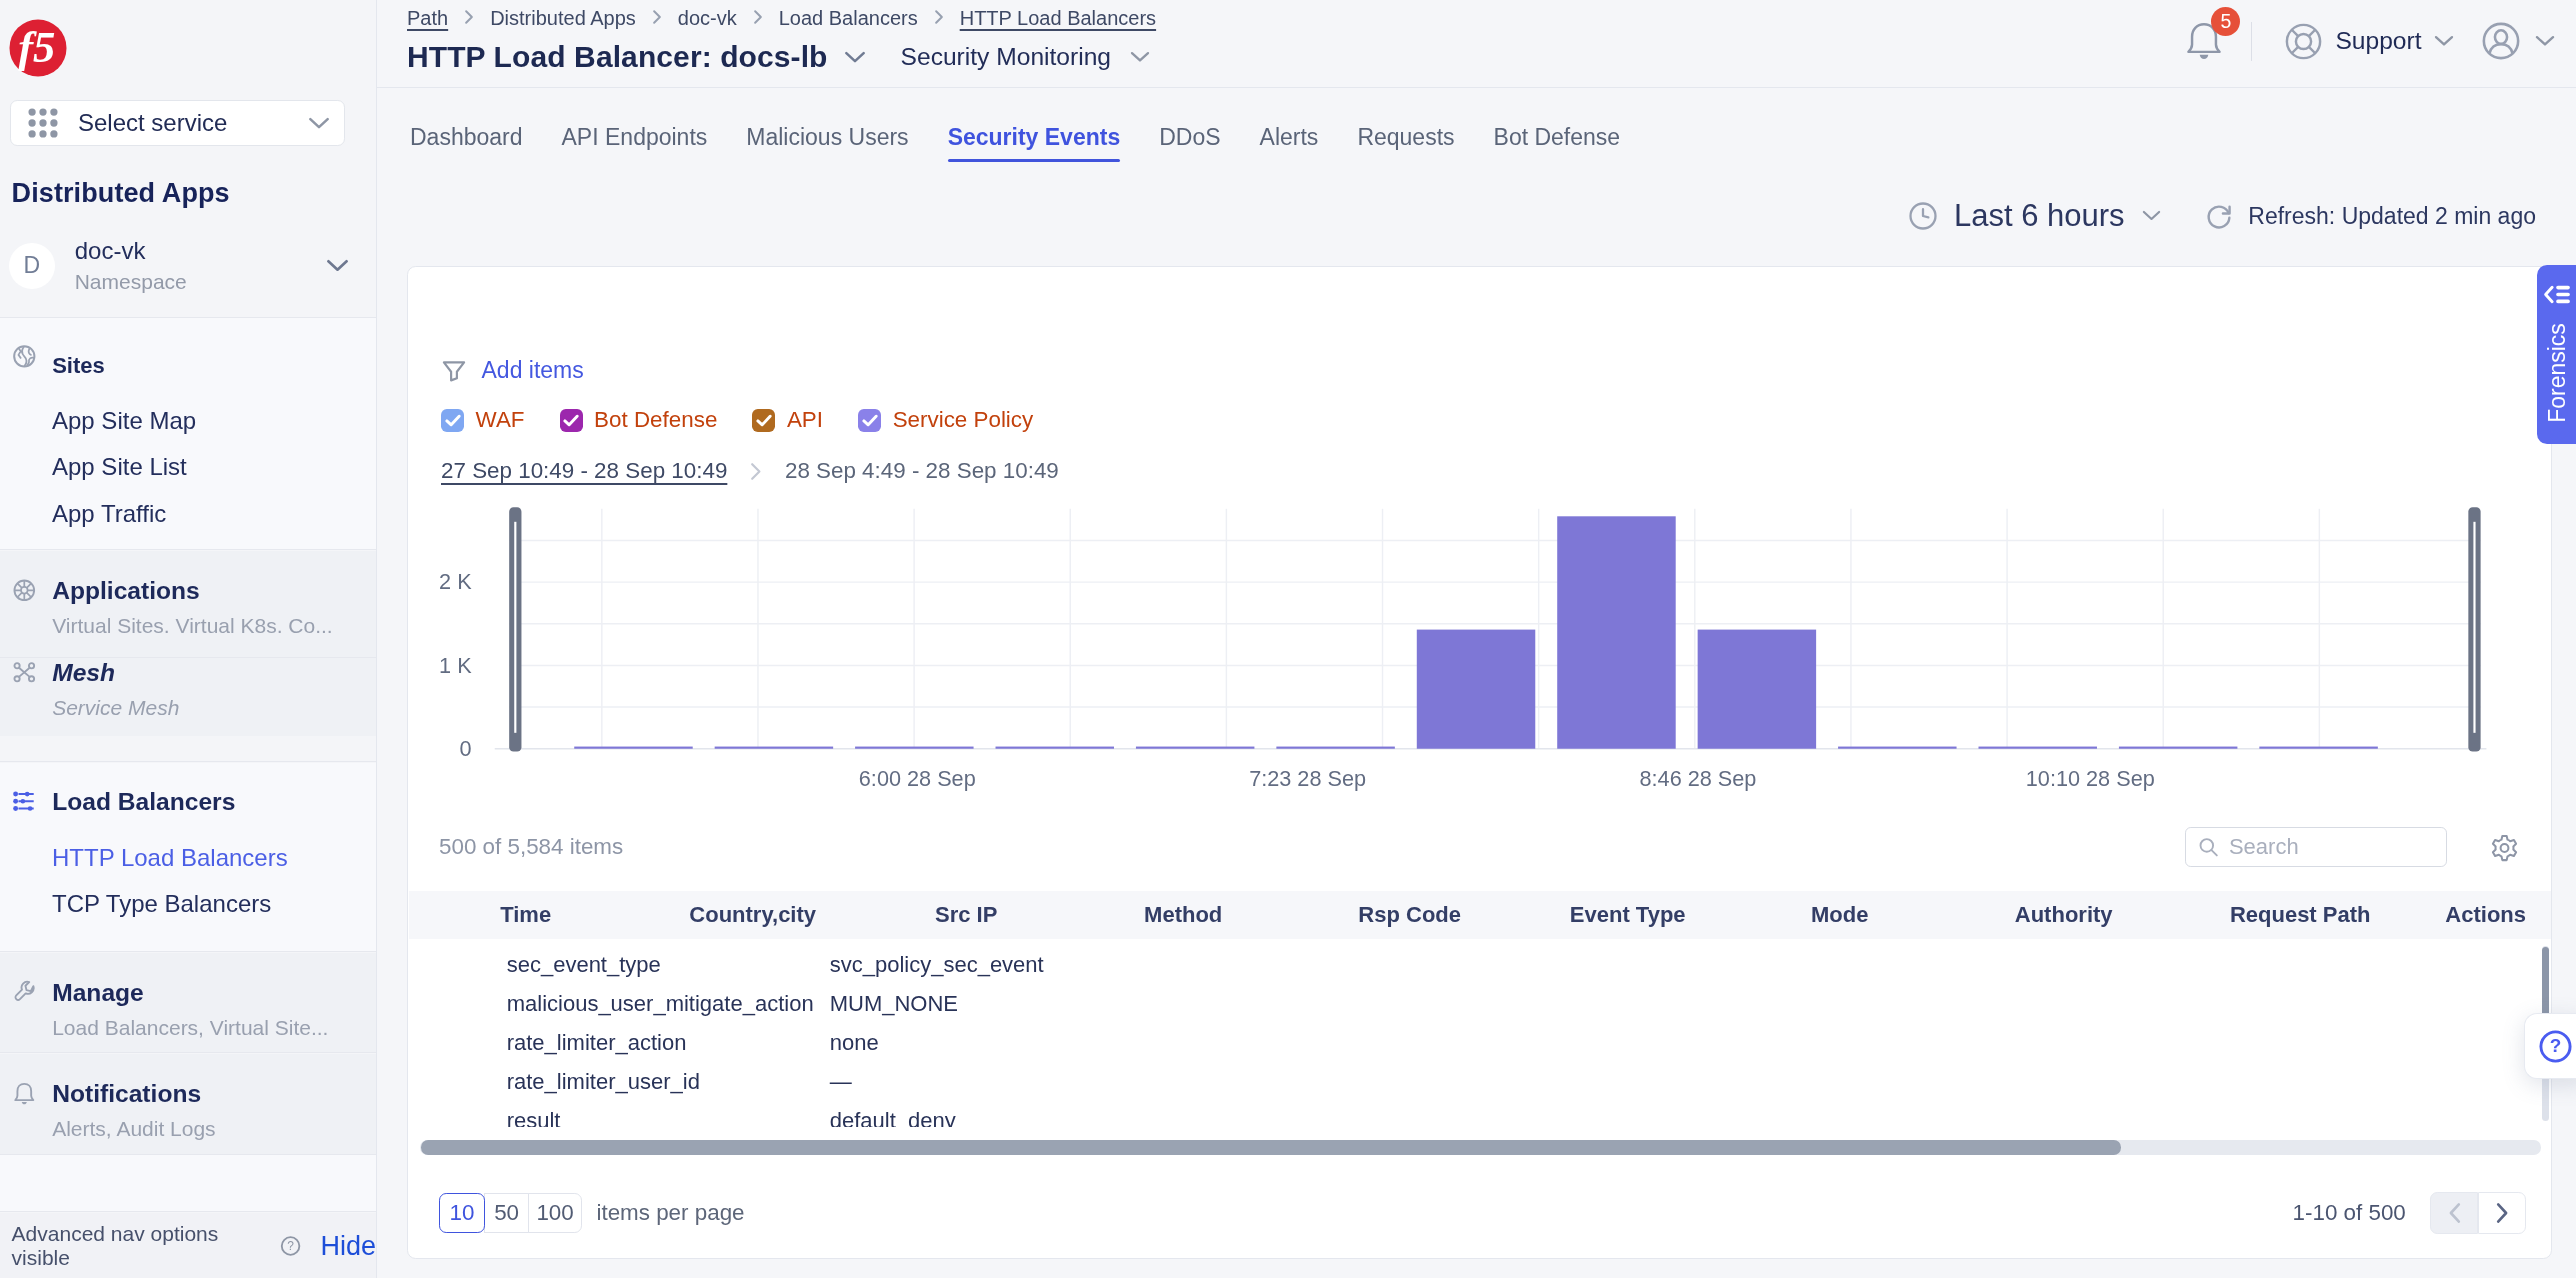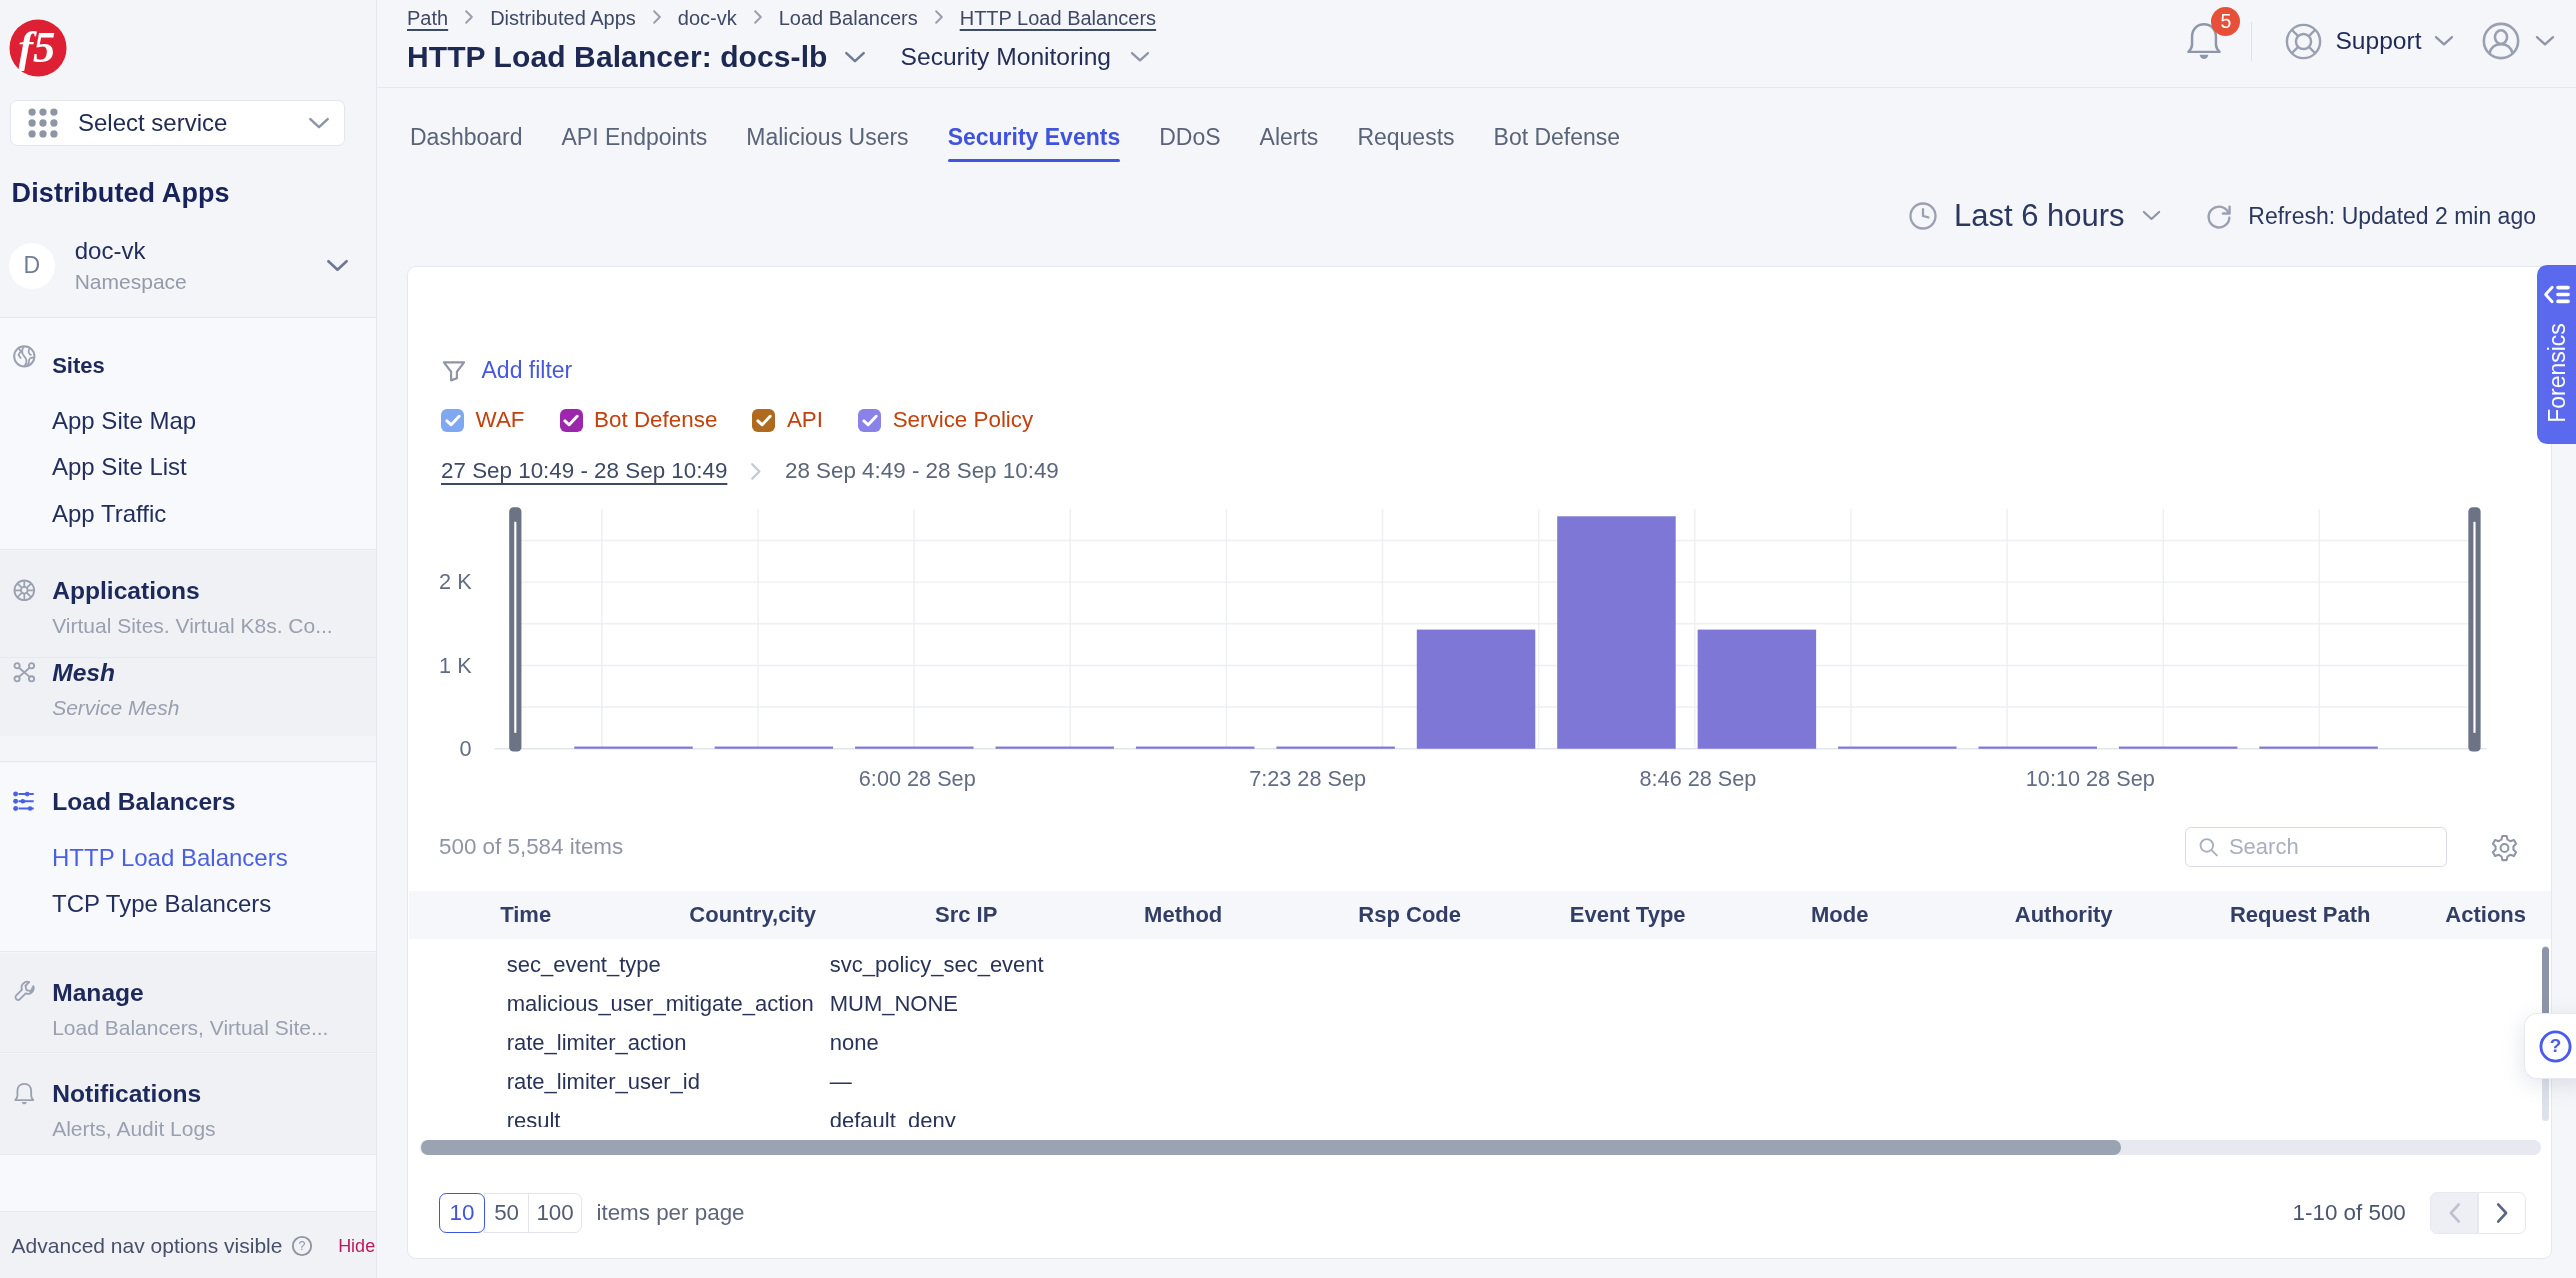--- a/index.html
+++ b/index.html
@@ -29,21 +29,21 @@
   .sec-title { font-size:24.6px; font-weight:bold; color:#1d295a; }
   .sec-sub { font-size:21px; color:#99a0af; margin-top:8.7px; }
   .sec-items { margin-top:30px; }
   .sec-item { font-size:24px; color:#232e5c; padding:0 0 0 52px; cursor:pointer; }
   .sec-items .sec-item:first-child { margin-top:0 !important; }
   .sec-item.active { color:#4b5fe5; }
 
   .sb-footer { position:absolute; left:0; top:1213px; width:376px; height:66px; display:flex; align-items:center; padding-left:11.6px; background:#f1f2f6; }
   .sb-footer .txt { font-size:21px; color:#46506b; }
   .sb-footer .qi { margin-left:8.7px; }
-  .sb-footer .hide { font-size:18px; color:#be185d; margin-left:25px; cursor:pointer; }
+  .sb-footer .hide { font-size:27px; color:#1d4ed8; margin-left:19px; cursor:pointer; }
 
   
   .content { position:absolute; left:377px; top:0; width:2199px; height:1279px; background:#f5f6f9; }
   .crumbs { position:absolute; left:30px; top:7.2px; display:flex; align-items:center; font-size:20px; color:#3e4965; }
   .crumbs .bc { cursor:pointer; }
   .crumbs .bc.linked { text-decoration:underline; text-underline-offset:4.3px; }
   .crumbs .sep { margin:0 16px; }
   .title-row { position:absolute; left:30px; top:40px; display:flex; align-items:center; }
   .page-title { font-size:30px; font-weight:600; color:#1d2952; letter-spacing:0.1px; }
   .title-row .chev { margin-left:16px; }
@@ -388,21 +388,21 @@
         <span class="lbl">Refresh: Updated 2 min ago</span>
       </div>
     </div>
 
     <div class="card">
 
       <div class="addfilter">
         <svg width="26" height="26" viewBox="0 0 36 36">
           <path d="M4 6 L32 6 L22 19 L22 28 L14 31 L14 19 Z" fill="none" stroke="#8e96a5" stroke-width="3" stroke-linejoin="round"></path>
         </svg>
-        <span class="lbl">Add filter</span>
+        <span class="lbl">Add items</span>
       </div>
 
       <div class="fchecks" id="filter-checks">
           <div class="fcheck">
             <span class="box" style="background:#7fa7f2;">
               <svg width="16" height="13" viewBox="0 0 22 18">
                 <path d="M2.5 9.5 L8.5 15 L19.5 3" fill="none" stroke="#ffffff" stroke-width="4" stroke-linecap="round" stroke-linejoin="round"></path>
               </svg>
             </span>
             <span class="lbl">WAF</span>

